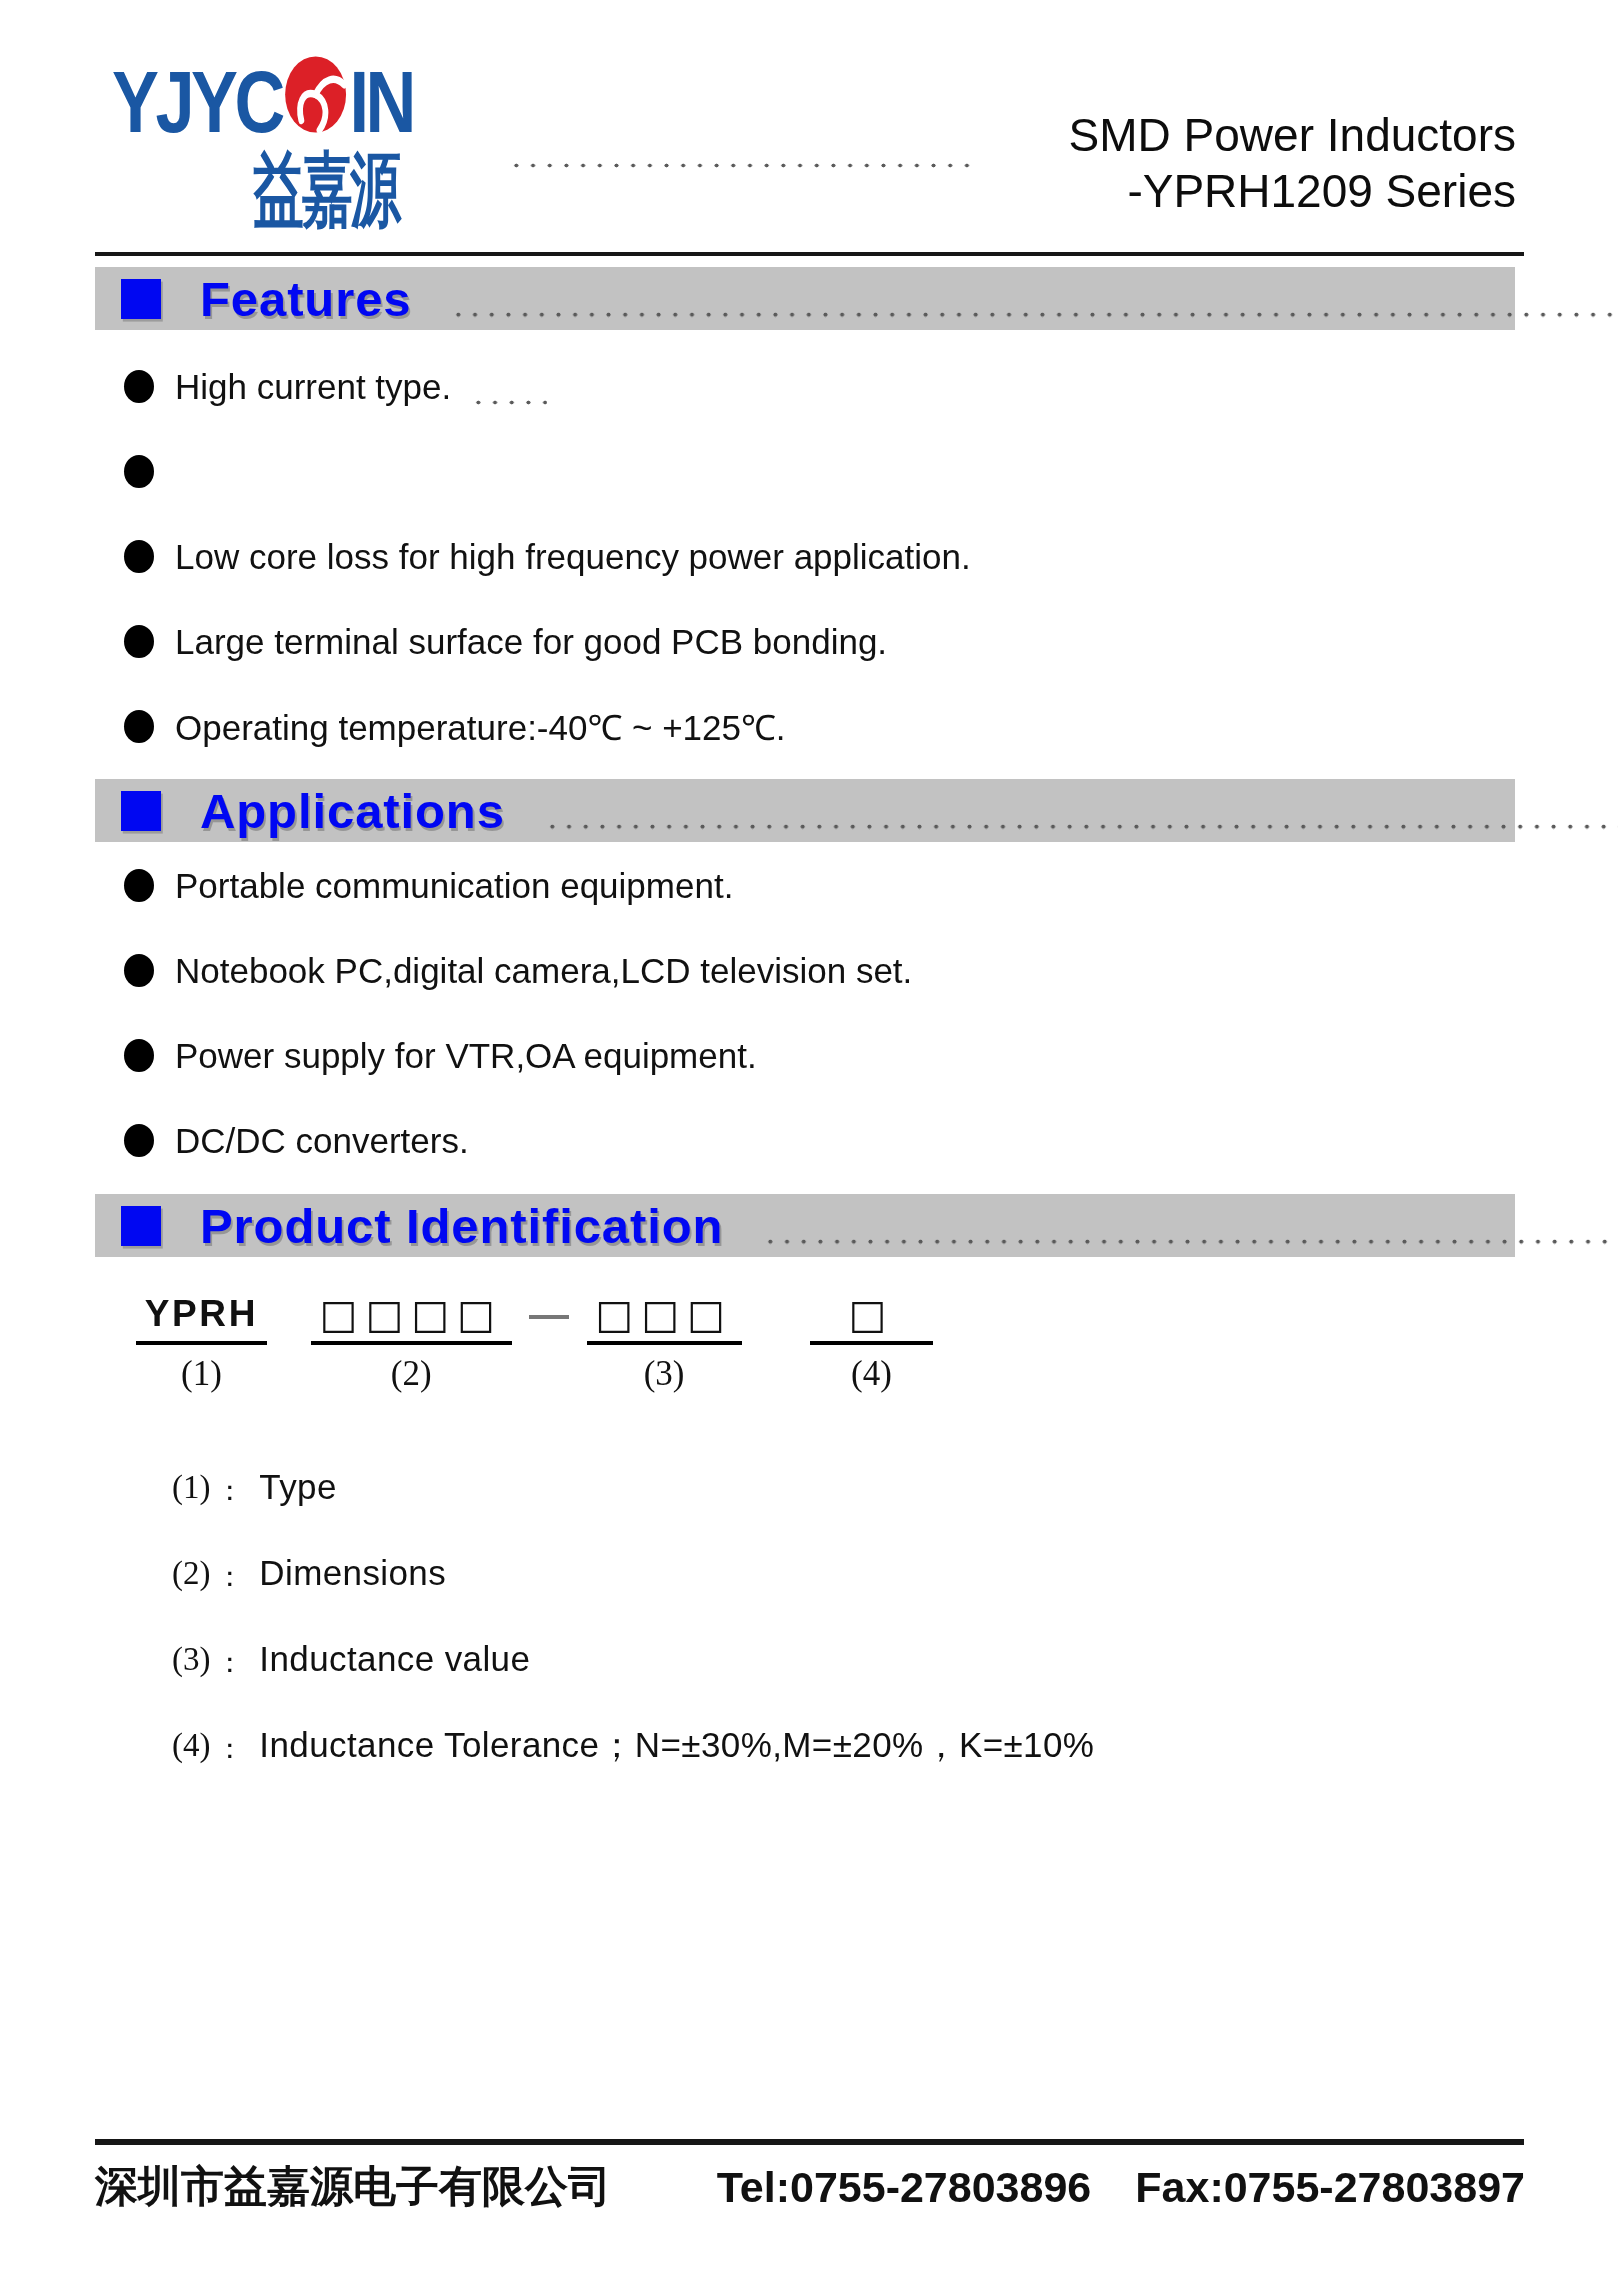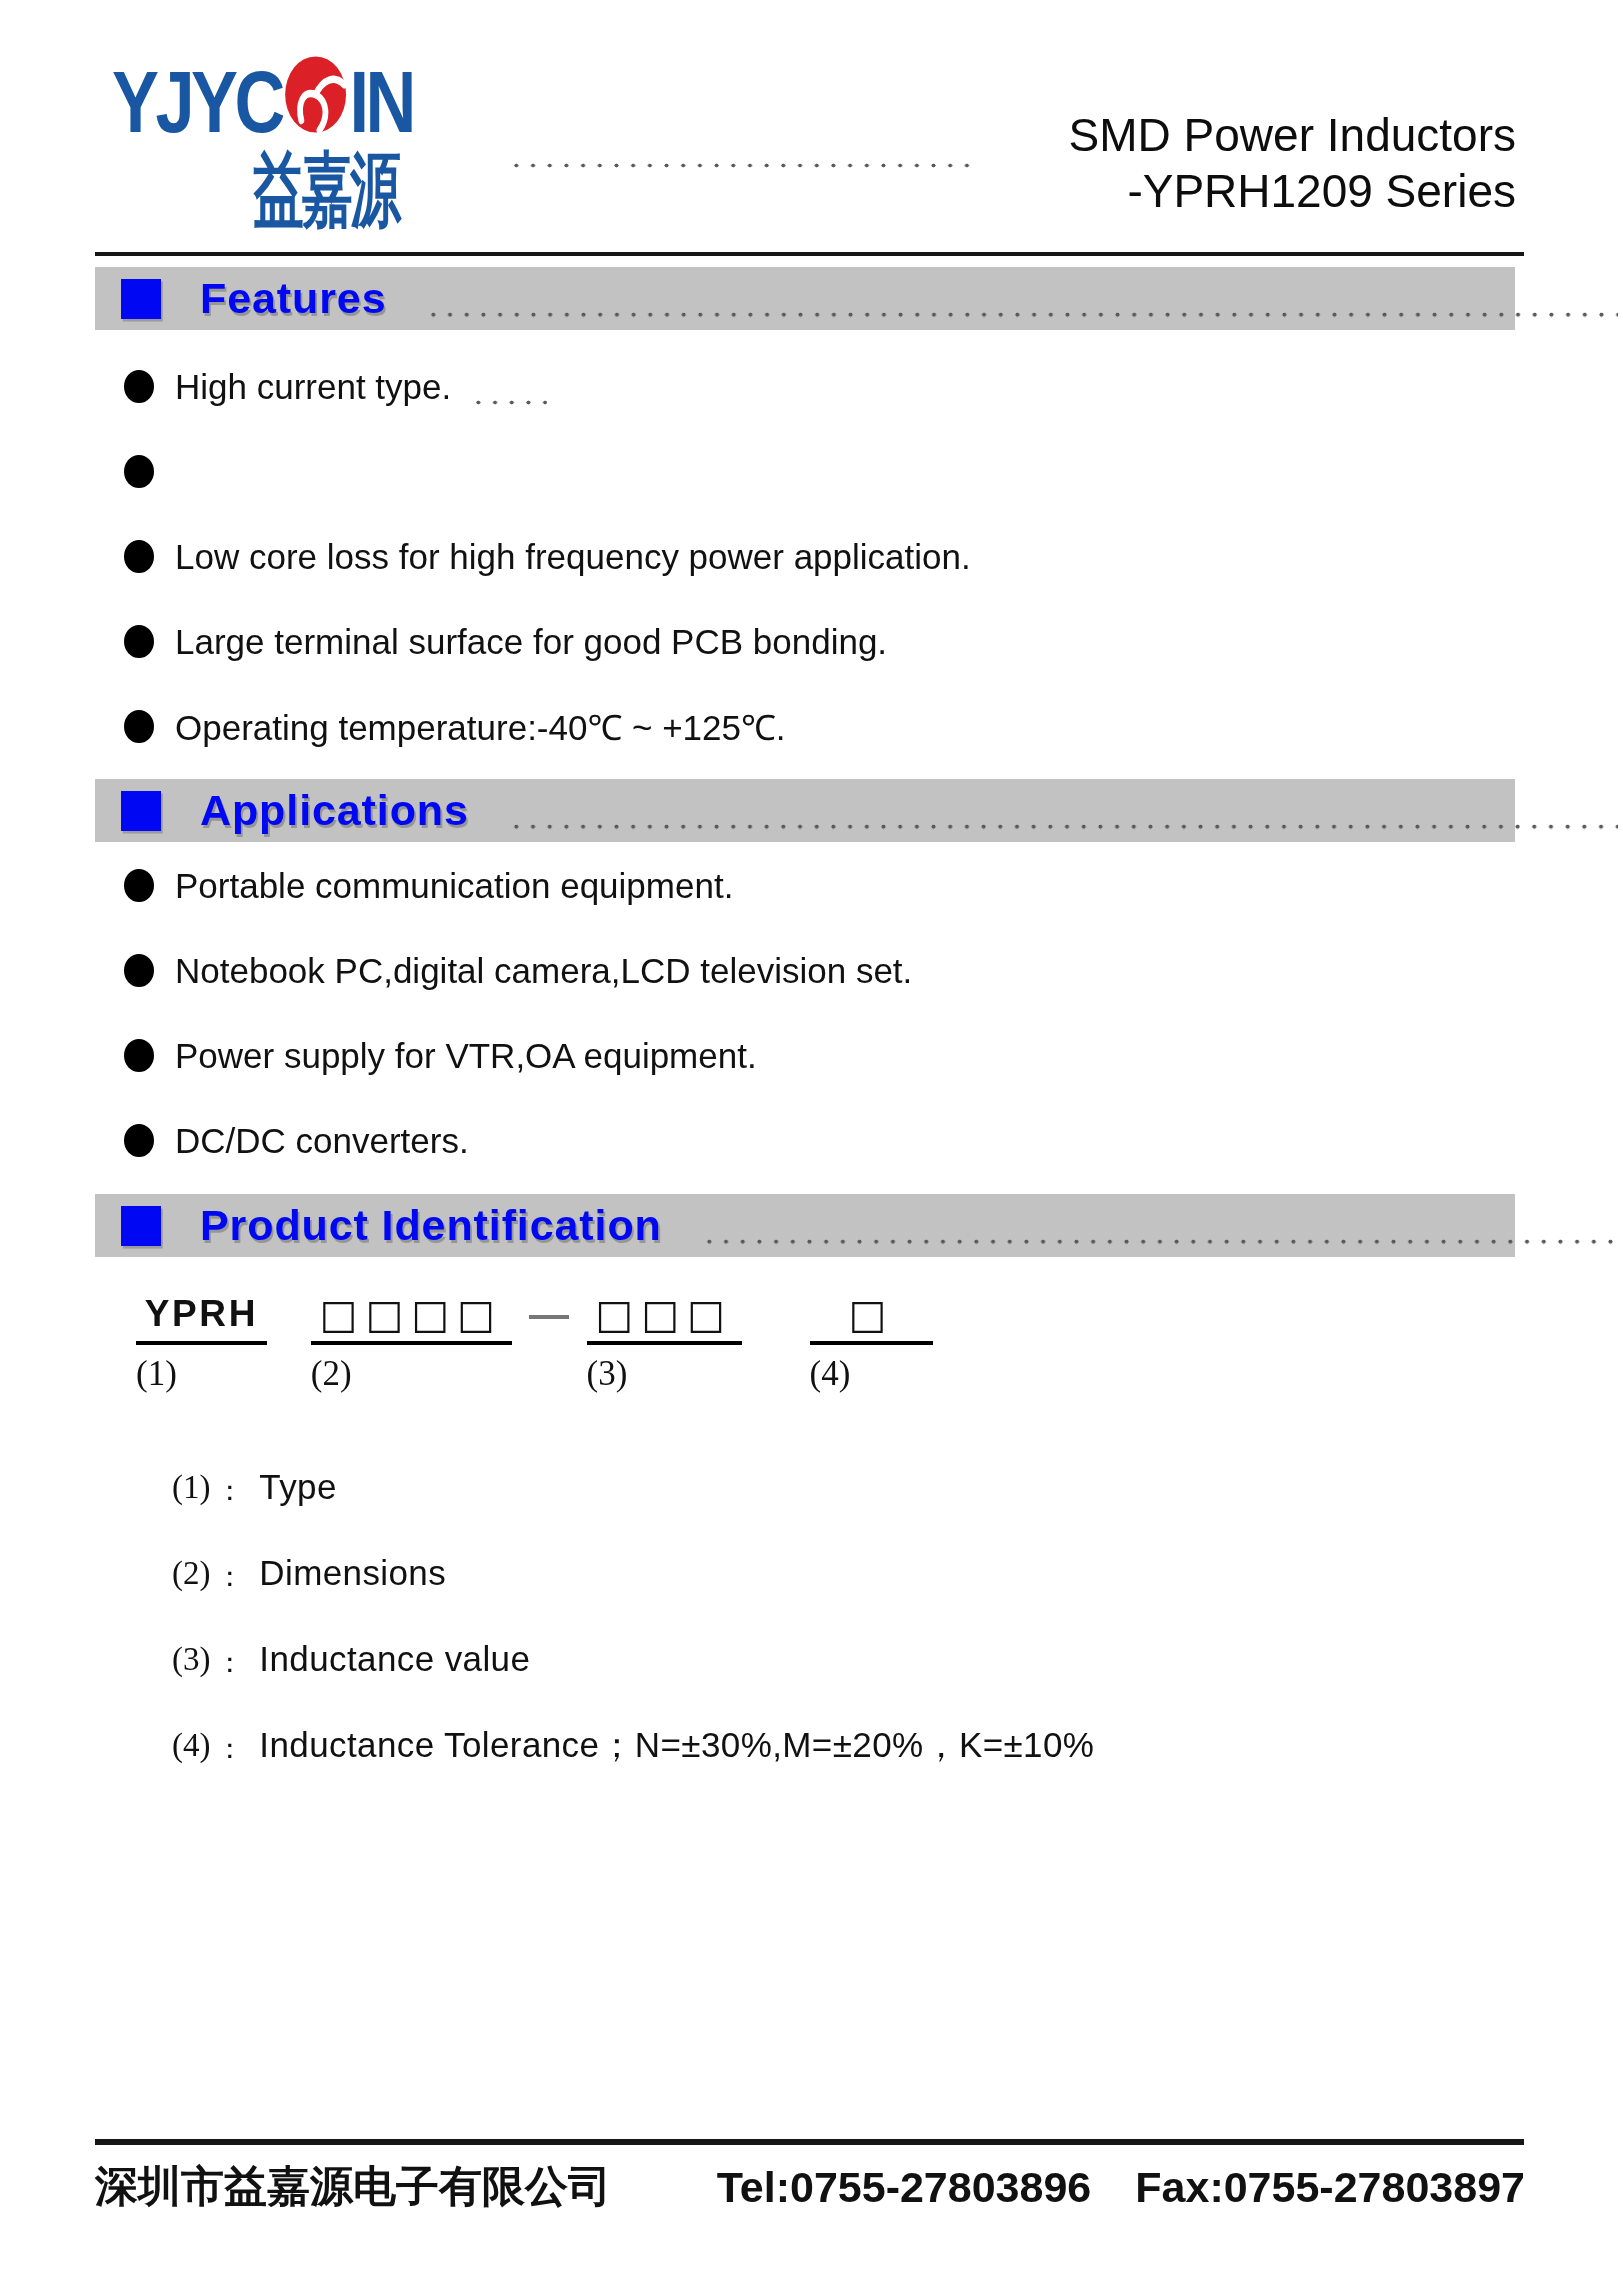--- a/index.html
+++ b/index.html
@@ -42,39 +42,39 @@
   
   .bar{
     position:absolute;left:95px;width:1420px;height:63px;background:#c2c2c2;
     display:flex;align-items:center;
   }
   .bar-sq{
     width:40px;height:40px;background:#0007f2;margin-left:26px;flex:none;
     box-shadow:1.8px 2.6px 0 rgba(110,110,110,.45);
   }
   .bar-title{
-    margin-left:39px;font-size:43px;font-weight:bold;color:#0007f2;letter-spacing:0.9px;
+    margin-left:39px;font-size:49px;font-weight:bold;color:#0007f2;letter-spacing:0.9px;
     text-shadow:1.8px 2.6px 0 rgba(115,115,115,.55);white-space:nowrap;text-align:center;
   }
   .bar-dots{flex:1;margin-left:39px;margin-right:-103px;align-self:flex-end;margin-bottom:12.3px;}
   #features-bar{top:267px;}
   #applications-bar{top:779px;}
   #pi-bar{top:1194px;}
 
   
   .blist{position:absolute;left:124px;}
   #features-list{top:344px;}
   #apps-list{top:843px;}
   .bitem{display:flex;align-items:center;height:85px;font-size:35px;white-space:nowrap;}
   .bullet{width:30px;height:33px;background:#000;border-radius:50%;margin-right:21px;flex:none;}
   .trail-dots{width:77px;margin-left:19px;align-self:flex-end;margin-bottom:24px;}
 
   
   .diagram{position:absolute;left:136px;top:1287px;display:flex;align-items:flex-start;}
-  .dgroup{display:flex;flex-direction:column;align-items:flex-start;}
+  .dgroup{display:flex;flex-direction:column;align-items:center;}
   .dtop{height:54px;display:flex;align-items:center;border-bottom:4.4px solid #000;padding:0 8.8px;}
   .dtext-yprh{font-weight:800;font-size:37px;letter-spacing:2.6px;}
   .dtext-sq{font-family:"DejaVu Sans",sans-serif;font-size:40px;letter-spacing:8px;line-height:1;}
   .dlabel{margin-top:8.8px;font-family:"Liberation Serif",serif;font-size:35px;}
   .ddash{height:54px;display:flex;align-items:center;color:#777;font-size:40px;margin:0 17.5px;font-weight:bold;}
   .dgap1{margin-right:44px;}
   .dgroup-last{margin-left:68px;}
   .dgroup-last .dtop{padding:0 39px;}
 
   

